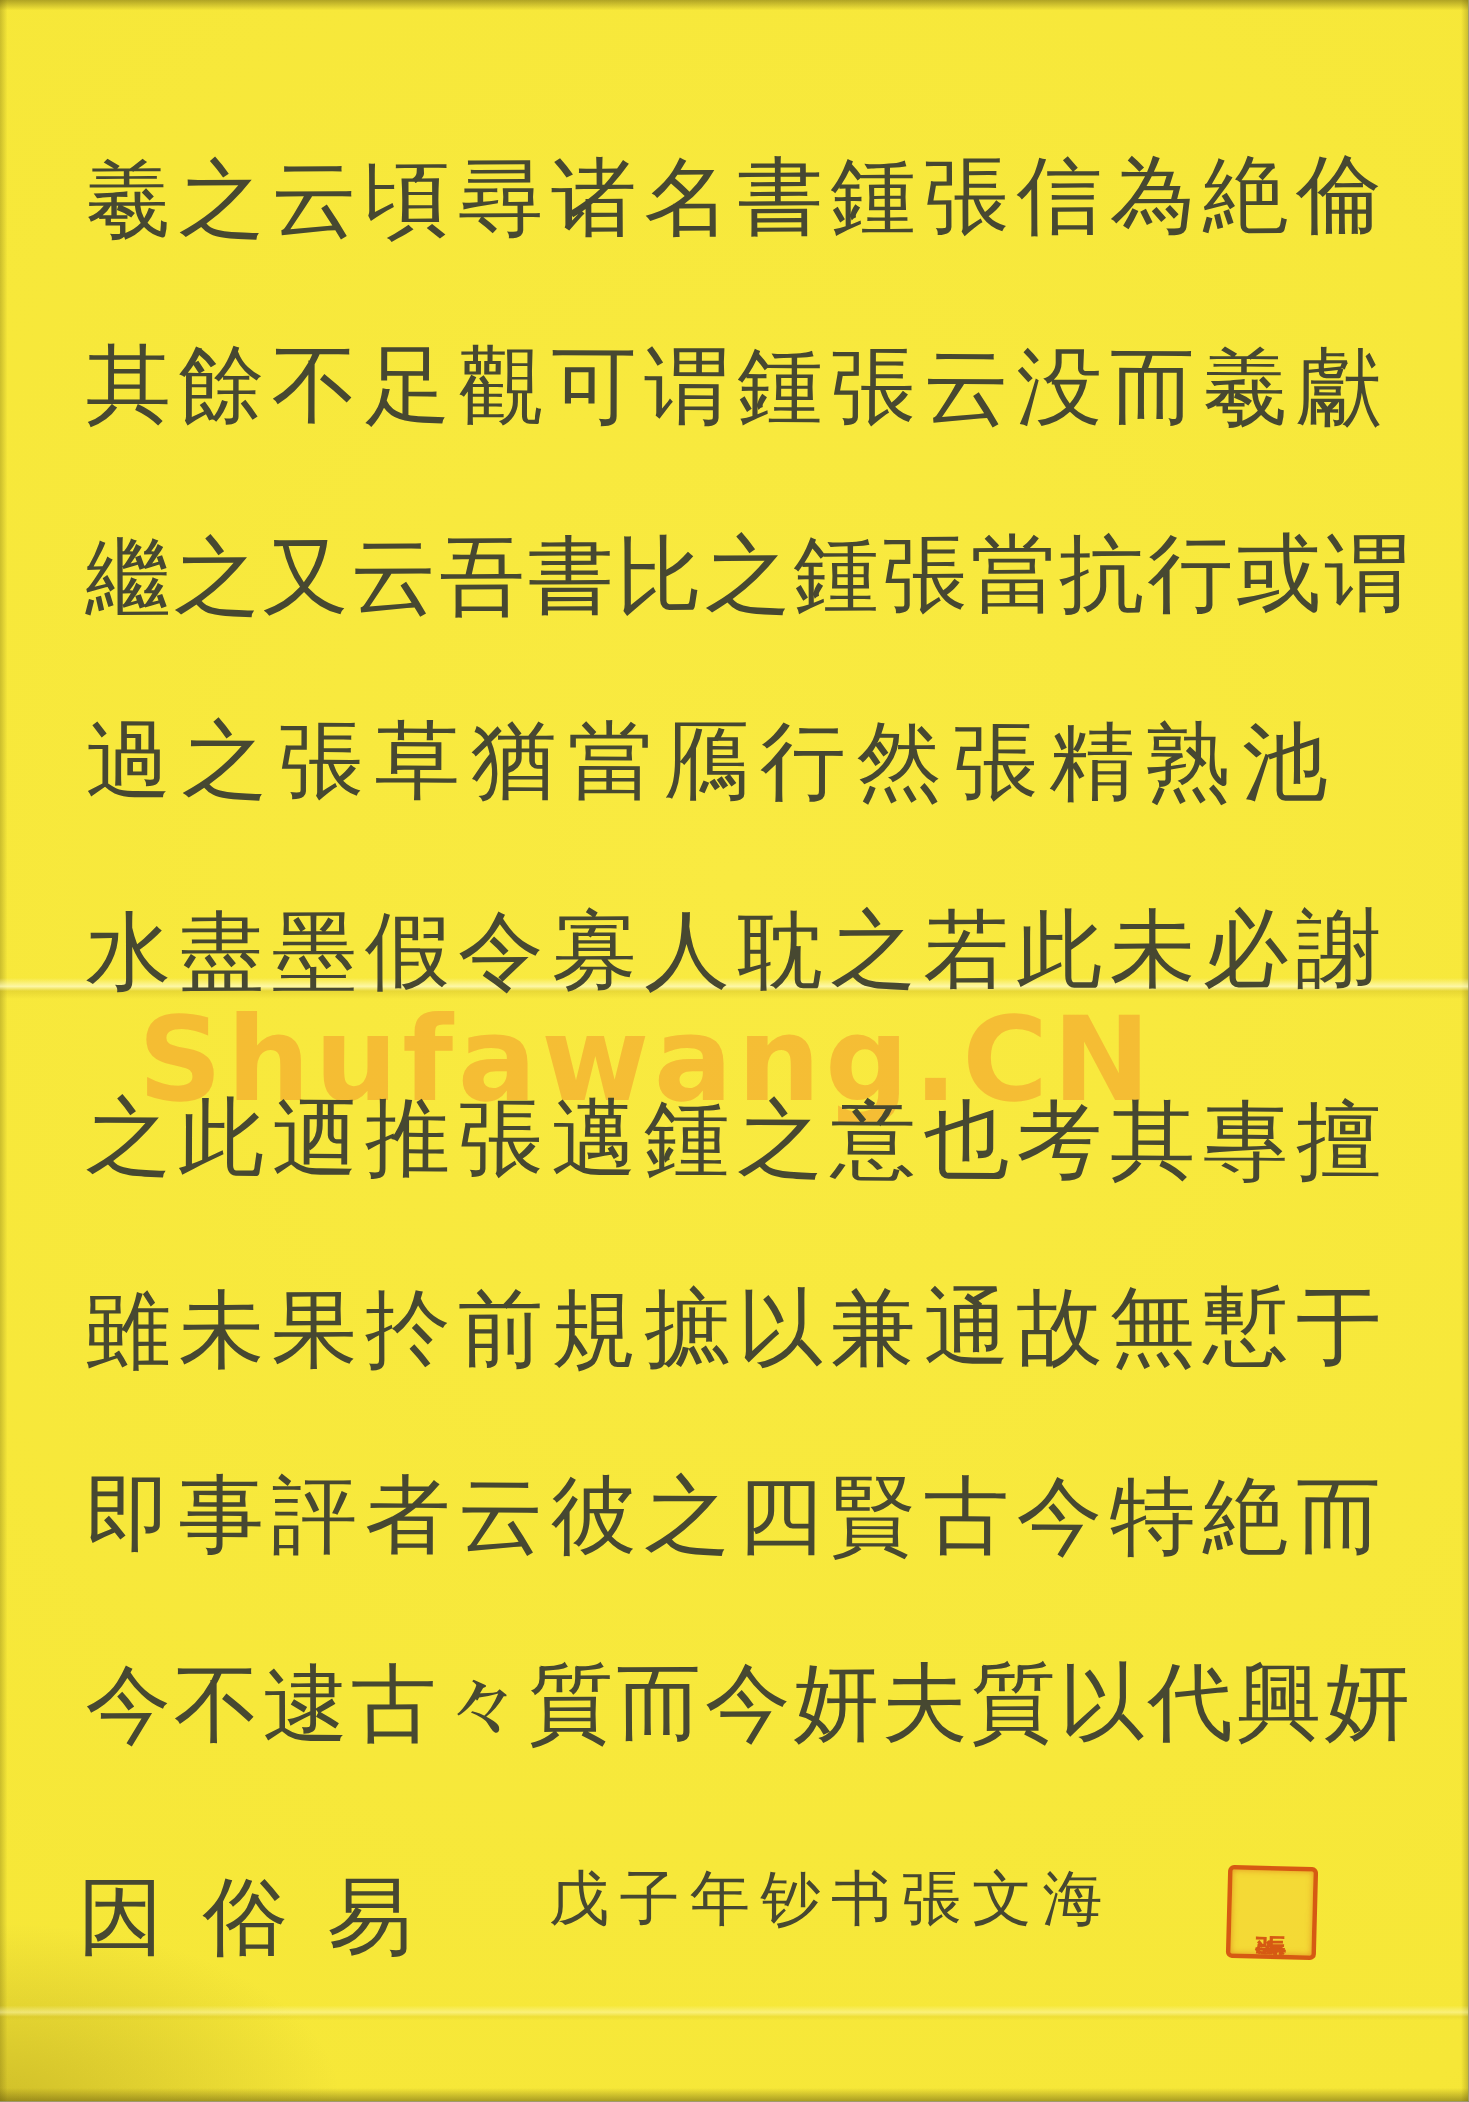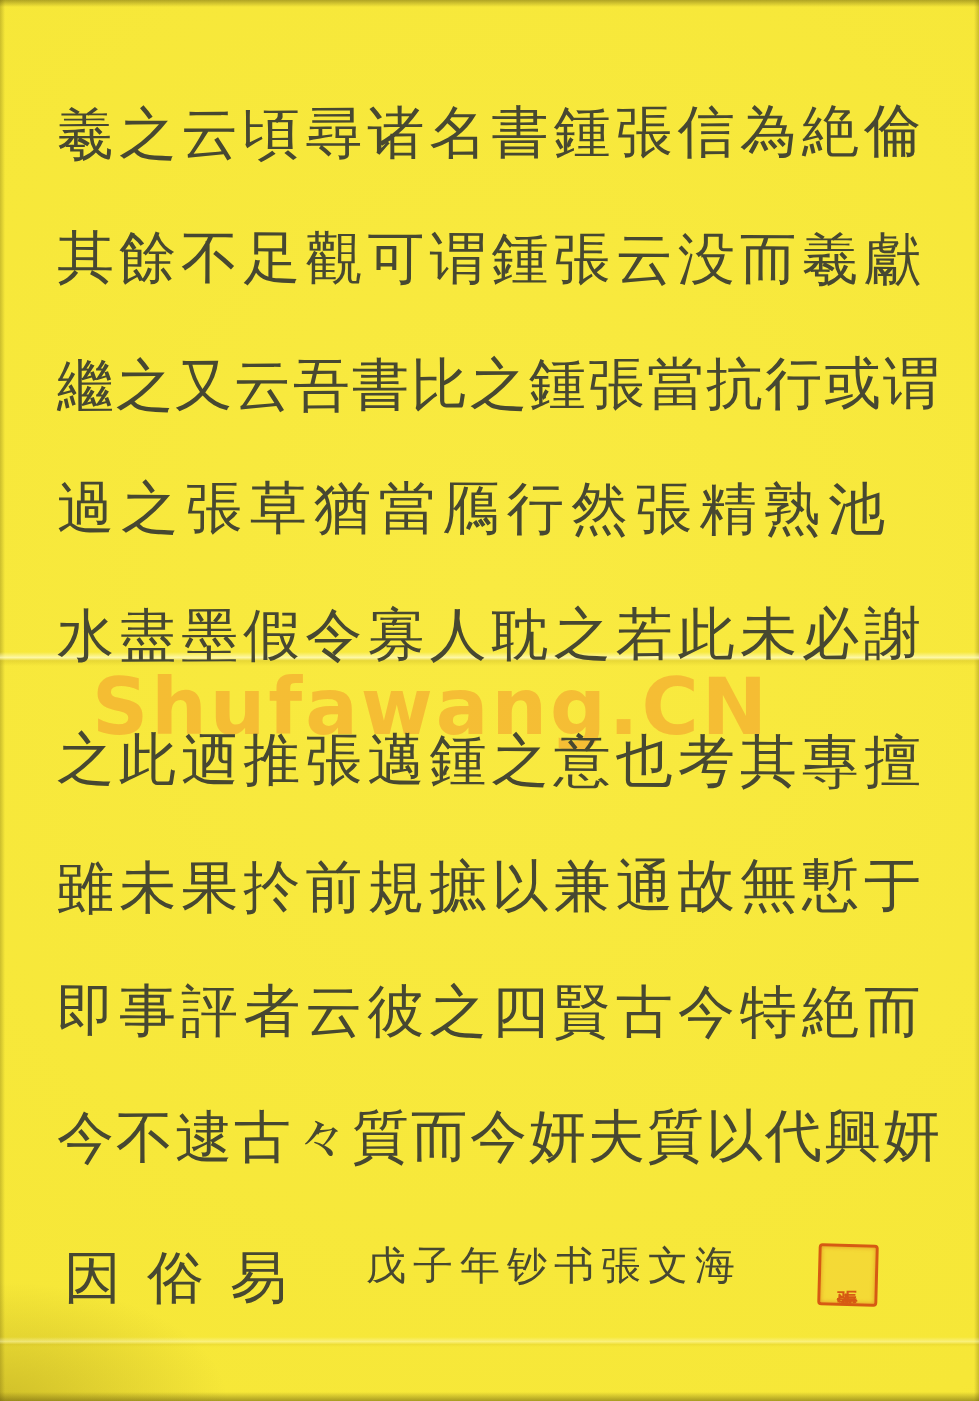--- a/index.html
+++ b/index.html
@@ -59,21 +59,21 @@
   .l1{top:214px; transform:rotate(.15deg);}
   .l2{top:340px; transform:rotate(-.2deg);}
   .l3{top:464px; width:830px; transform:rotate(.1deg);}
   .l4{top:590px; transform:rotate(-.15deg);}
   .l5{top:716px; transform:rotate(.2deg);}
   .l6{top:842px; transform:rotate(-.2deg);}
   .l7{top:967px; transform:rotate(.1deg);}
   .l8{top:1092px;width:880px; transform:rotate(-.15deg);}
 
   .closing{
-    position:absolute;left:64px;top:1240px;
+    position:absolute;left:52px;top:1240px;
     font-size:57px;color:#474831;letter-spacing:26px;white-space:nowrap;
   }
   .signature{
     position:absolute;left:366px;top:1238px;
     font-size:40px;color:#474831;letter-spacing:7px;white-space:nowrap;
   }
 
   
   .seal{
     position:absolute;left:818px;top:1244px;

